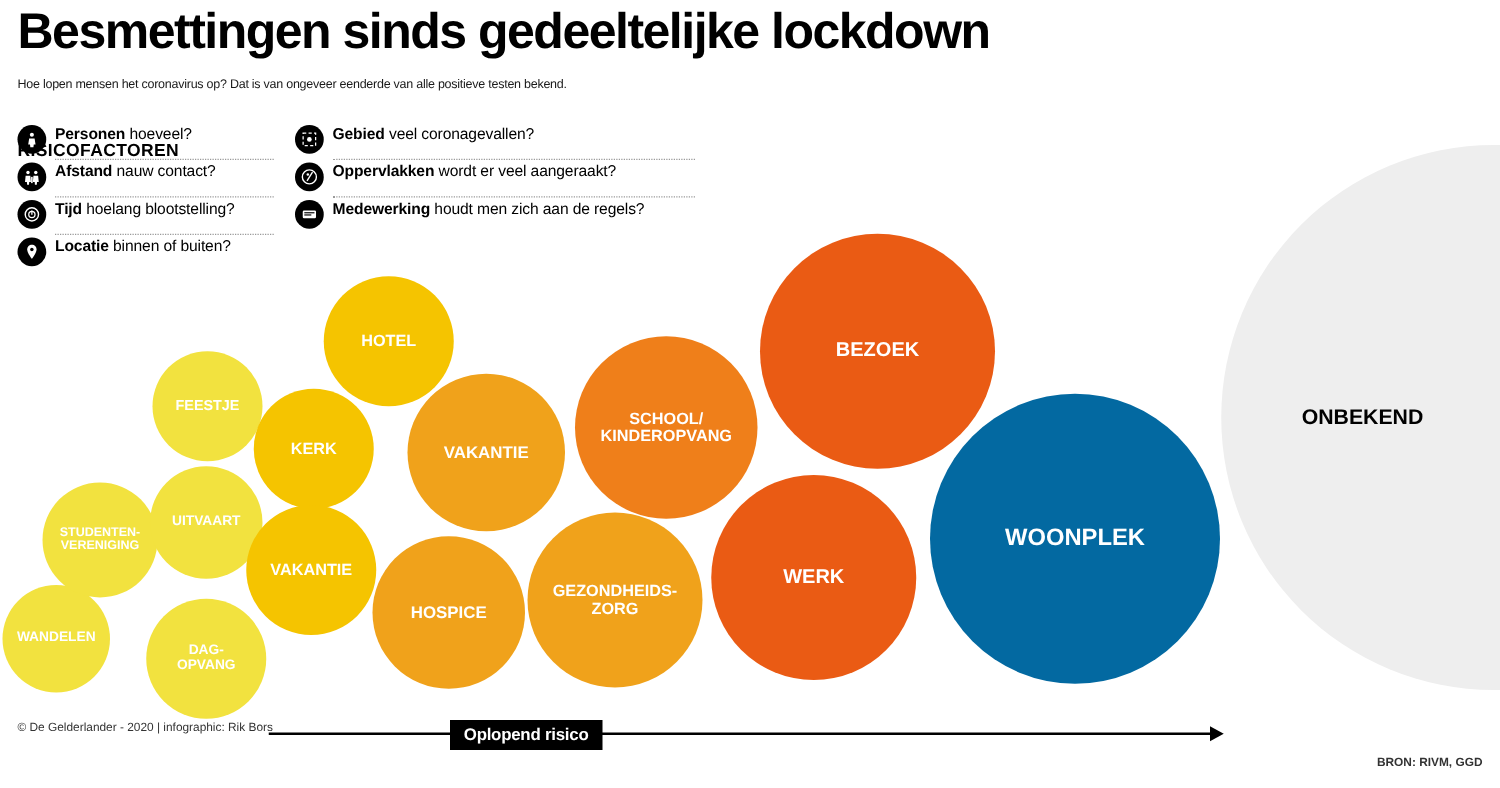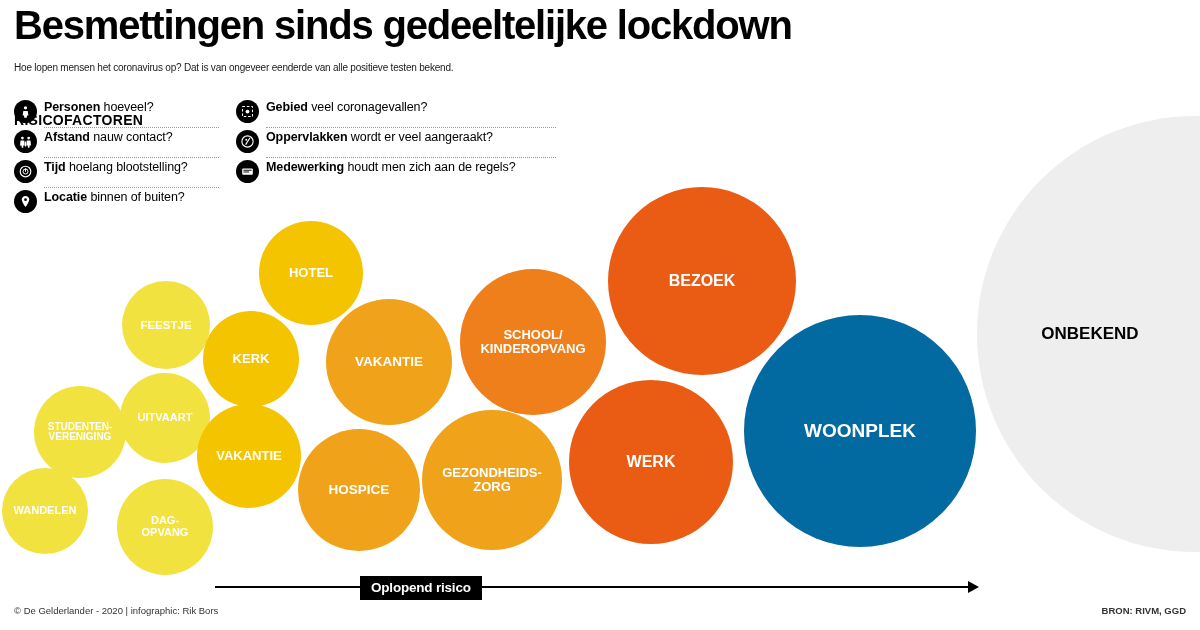--- a/index.html
+++ b/index.html
@@ -149,21 +149,21 @@
     font-size: 13.5px;
     font-weight: bold;
     padding: 4px 11px 5px 11px;
     letter-spacing: -0.2px;
   }
 
   
   .footer-left {
     position: absolute;
     left: 14px;
-    top: 605px;
+    top: 577px;
     font-size: 9.5px;
     color: #333333;
     text-align: right;
   }
   .footer-right {
     position: absolute;
     right: 14px;
     top: 605px;
     font-size: 9.5px;
     color: #333333;

